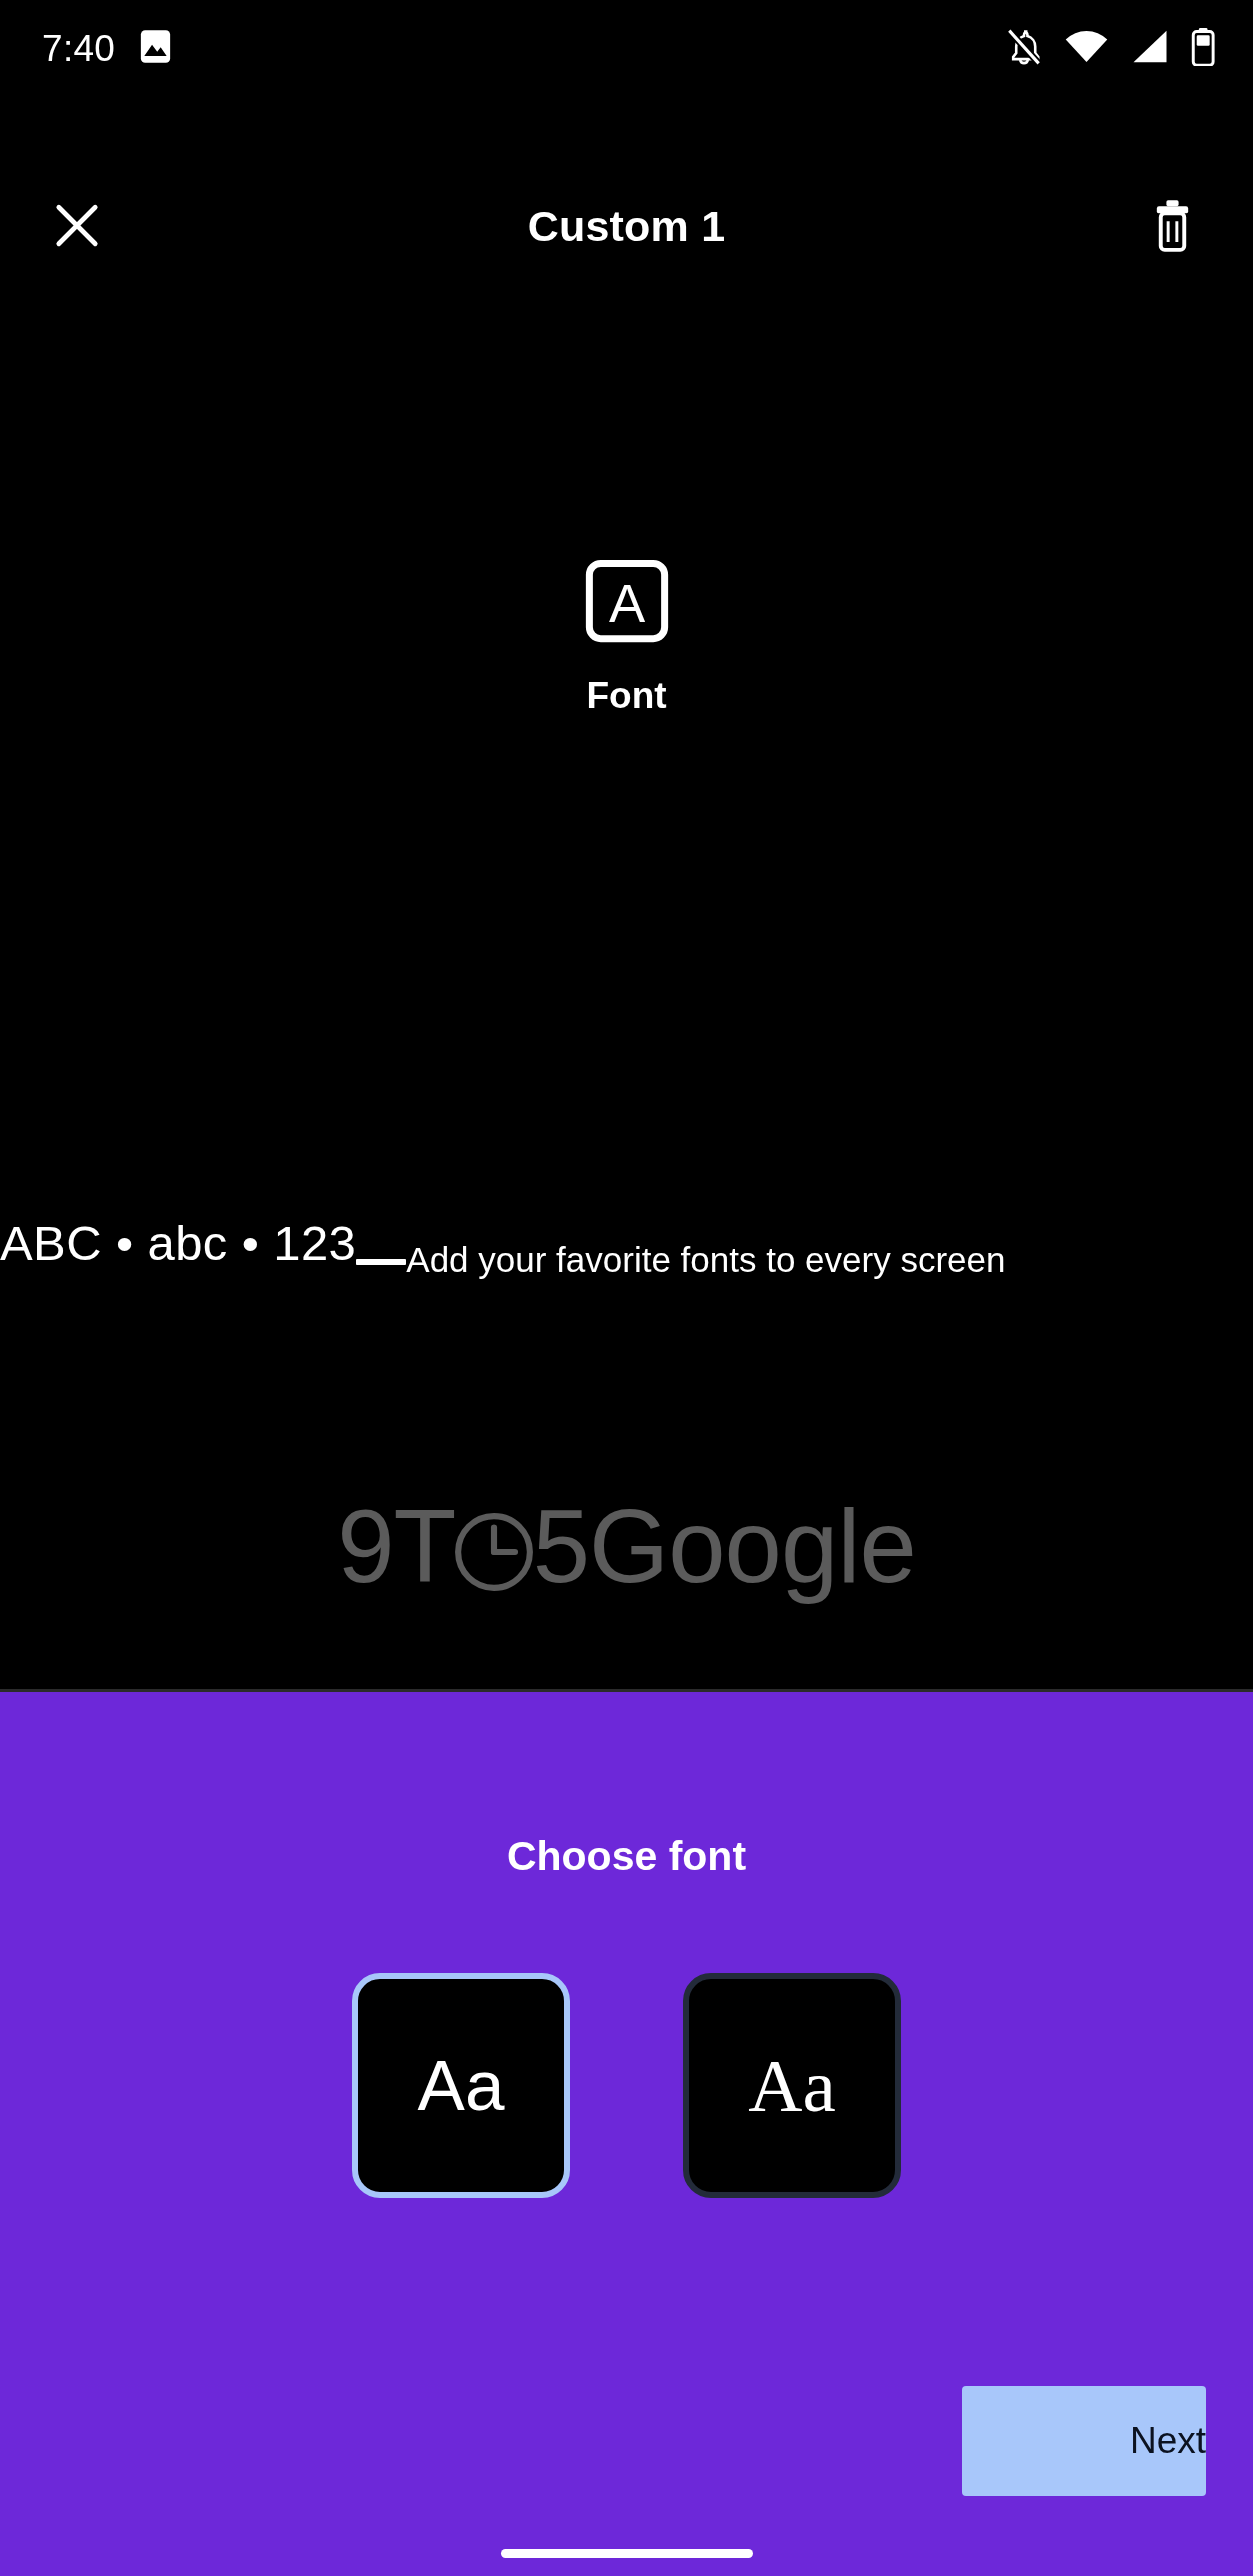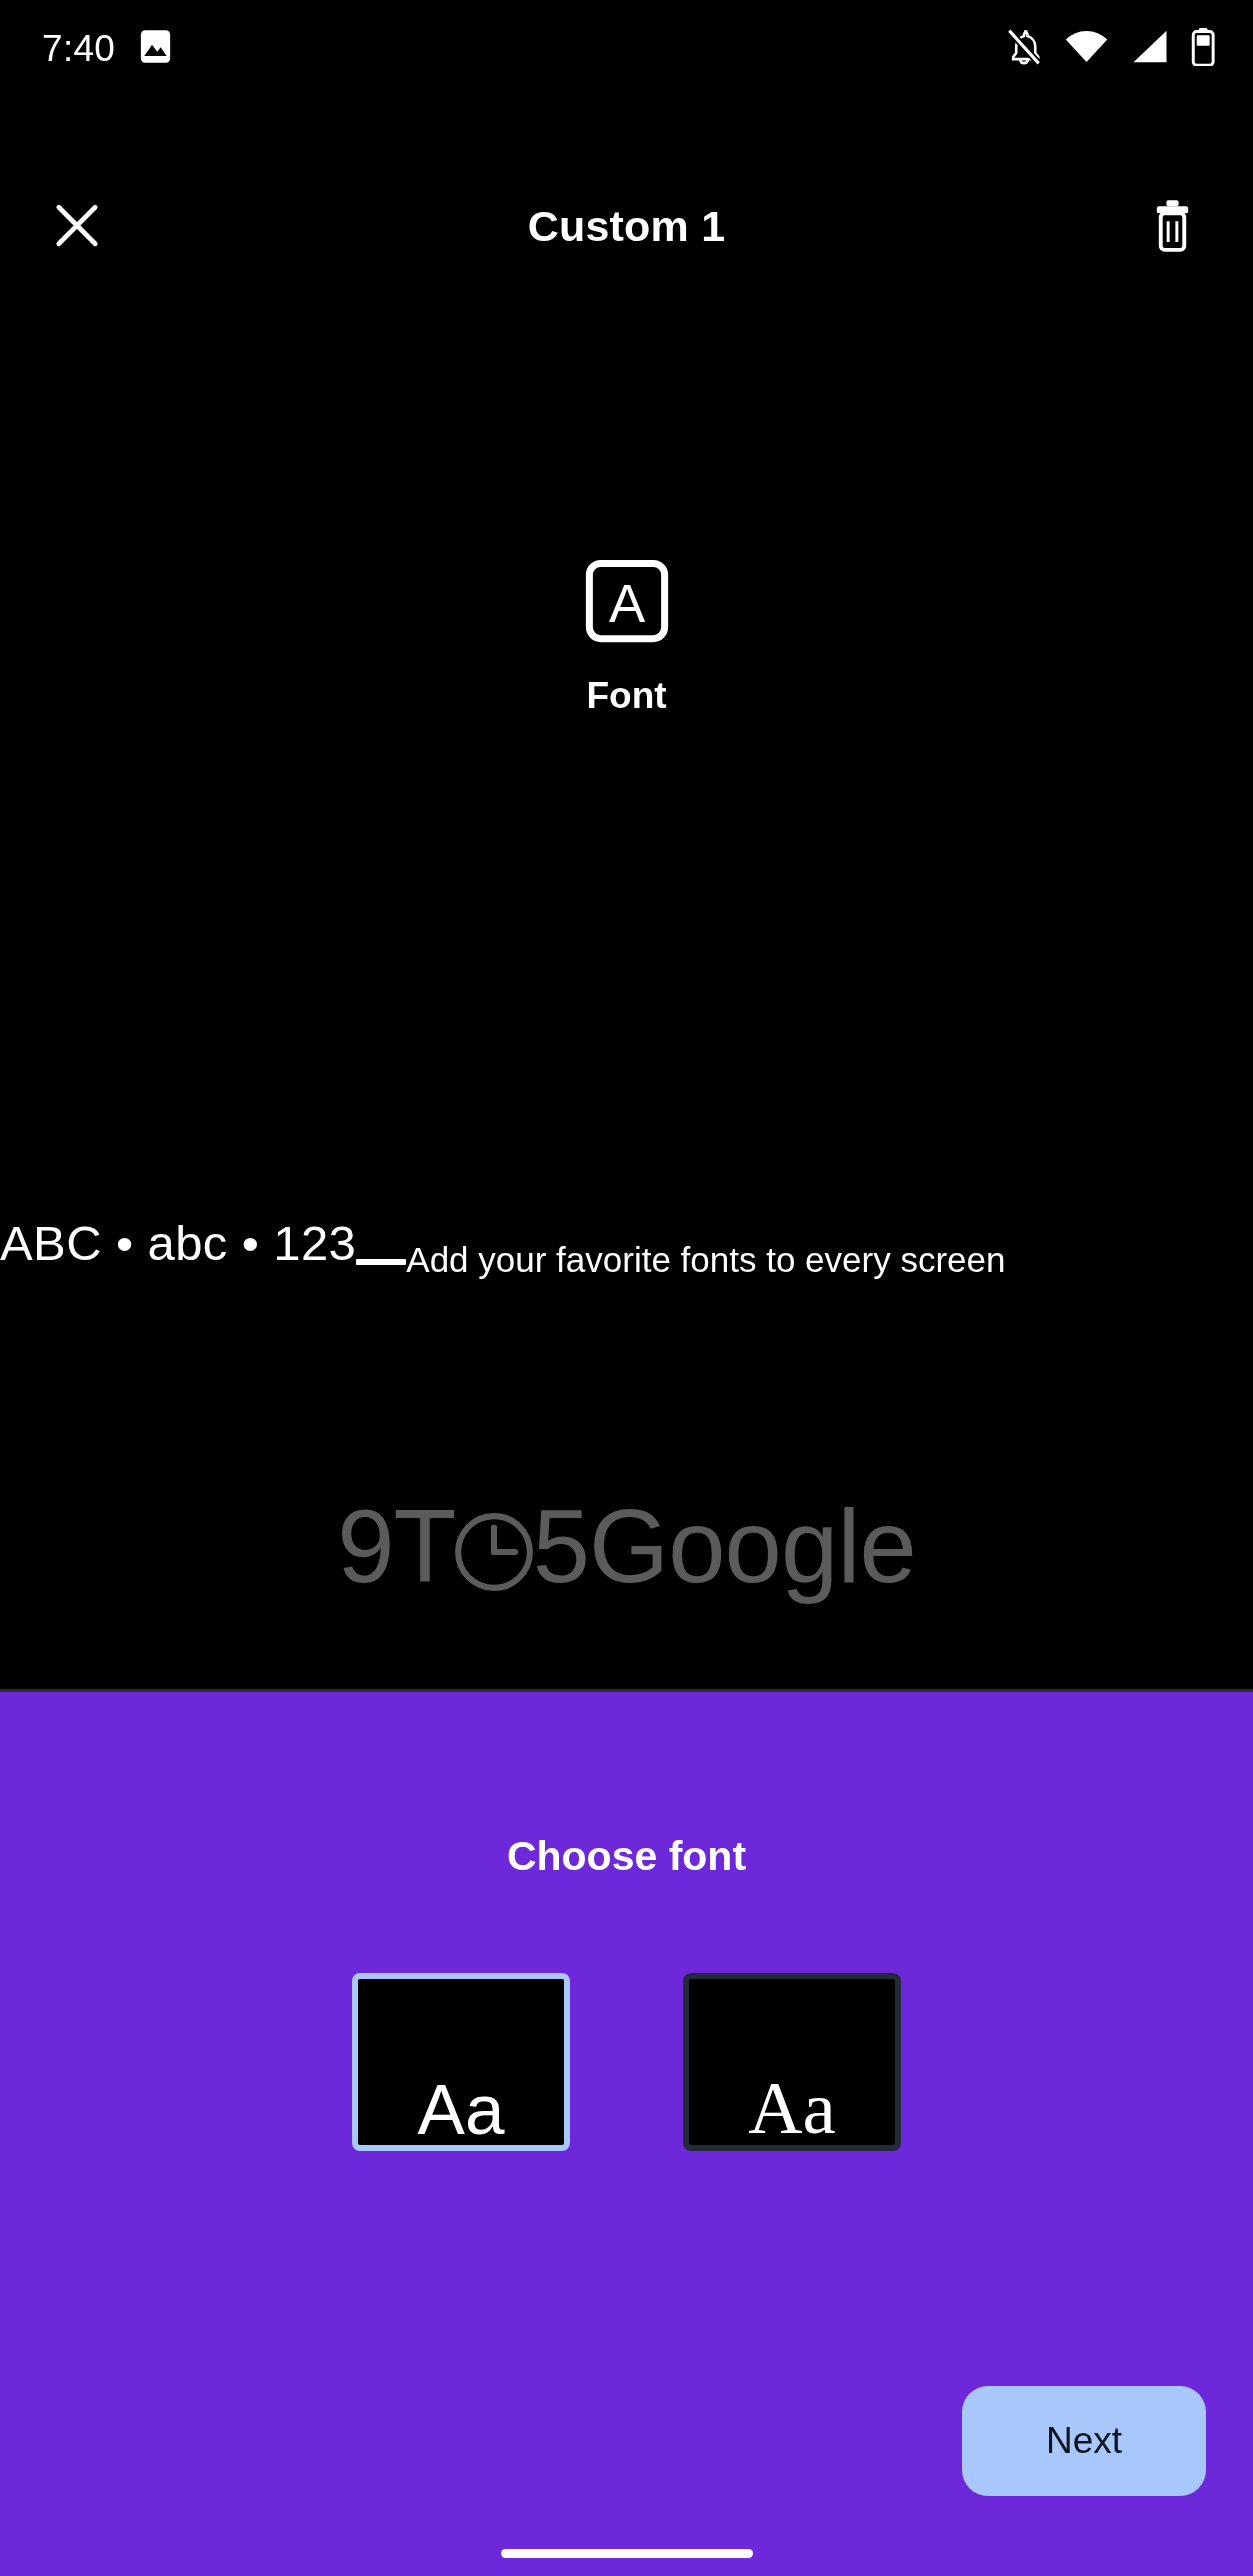--- a/index.html
+++ b/index.html
@@ -182,25 +182,25 @@
   #font-options {
     position: absolute;
     top: 281px;
     left: 0; width: 1253px;
     display: flex;
     justify-content: center;
     gap: 113px;
   }
   .font-option {
     width: 218px;
-    height: 178px;
-    border-radius: 8px;
+    height: 225px;
+    border-radius: 28px;
     border: 6.1px solid #232b3a;
     display: flex;
-    align-items: flex-end;
+    align-items: center;
     justify-content: center;
     background: #000000;
     cursor: pointer;
   }
   .font-option.selected {
     border-color: #a8c7fa;
   }
   .font-option .sample-glyph {
     font-size: 71px;
     color: #ffffff;
@@ -210,25 +210,26 @@
   .font-option.serif .sample-glyph { font-family: "Liberation Serif", serif; font-size: 75px; }
 
   #next-button {
     position: absolute;
     left: 962px;
     top: 694px;
     width: 244px;
     height: 110px;
     background: #a8c7fa;
     border: none;
-    border-radius: 26px;
+    border-radius: 4px;
     color: #0b1220;
     font-family: "Liberation Sans", sans-serif;
     font-size: 37px;
     cursor: pointer;
+    text-align: right;
   }
 
   
   #nav-pill {
     position: absolute;
     left: 50%;
     transform: translateX(-50%);
     bottom: 18.3px;
     width: 252px;
     height: 8.7px;

